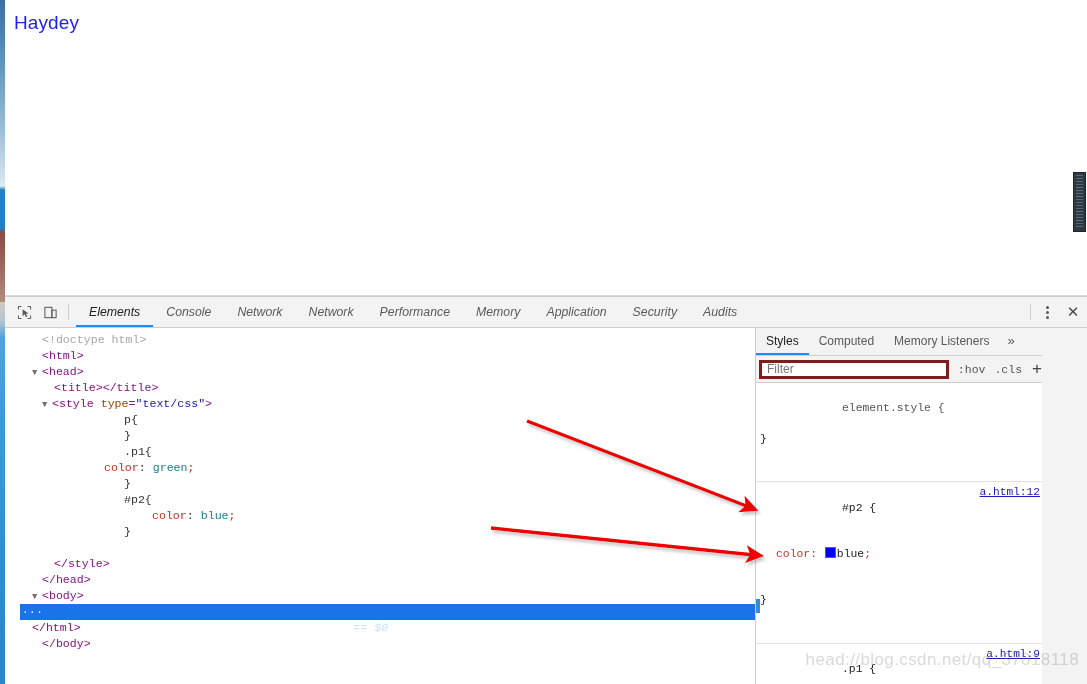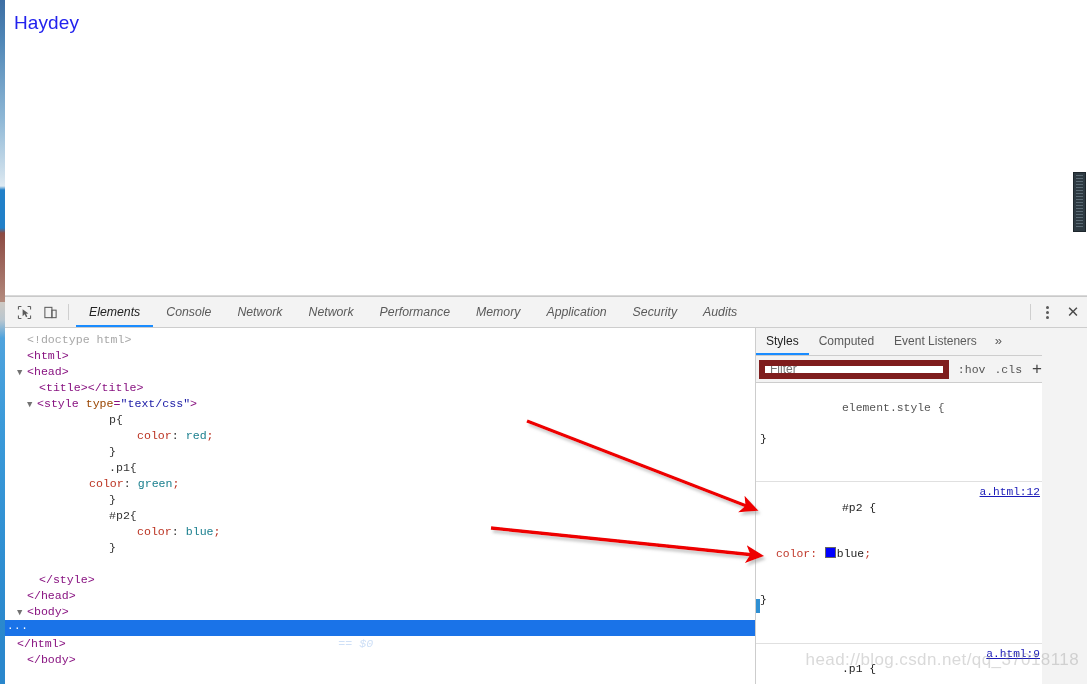--- a/index.html
+++ b/index.html
@@ -164,20 +164,21 @@
     overflow: hidden;
   }
 
   
   .dom-row {
     position: relative;
     height: 16px;
     white-space: pre;
     padding-left: 12px;
     color: #333;
+    margin-left: 15px;
   }
   .dom-row.selected {
     background: #1a73e8;
     color: #ffffff;
   }
   .dom-row.selected .tag,
   .dom-row.selected .attr,
   .dom-row.selected .val,
   .dom-row.selected .txt,
   .dom-row.selected .punct { color: #ffffff; }
@@ -233,21 +234,21 @@
     position: relative;
     height: 26px;
     background: #f3f3f3;
     border-bottom: 1px solid #cdcdcd;
     display: flex; align-items: center;
   }
   .sp-filter-input {
     margin: 0 0 0 3px;
     width: 230px; height: 19px;
     background: #fff;
-    border: 6px solid #7f1d1d;
+    border: 3px solid #7f1d1d;
     font-family: "Liberation Sans", sans-serif;
     font-size: 12px;
     color: #888;
     padding: 0 5px;
     box-sizing: border-box;
     outline: none;
   }
   .sp-hov, .sp-cls {
     font-family: "Liberation Mono", monospace;
     font-size: 11.5px;
@@ -406,21 +407,20 @@
 
         <div class="dom-row"><span class="tw"></span><span class="tag">&lt;html&gt;</span></div>
 
         <div class="dom-row"><span class="tw">▼</span><span class="tag">&lt;head&gt;</span></div>
 
         <div class="dom-row" style="padding-left:34px"><span class="tag">&lt;title&gt;&lt;/title&gt;</span></div>
 
         <div class="dom-row" style="padding-left:22px"><span class="tw">▼</span><span class="tag">&lt;style </span><span class="attr">type</span><span class="tag">=</span><span class="val">"text/css"</span><span class="tag">&gt;</span></div>
 
         <div class="dom-row" style="padding-left:104px"><span class="css-sel">p{</span></div>
-        <div class="dom-row" style="padding-left:132px"><span class="css-prop">color</span><span class="css-sel">: </span><span class="css-val">red</span><span class="css-prop">;</span></div>
         <div class="dom-row" style="padding-left:104px"><span class="css-sel">}</span></div>
         <div class="dom-row" style="padding-left:104px"><span class="css-sel">.p1{</span></div>
         <div class="dom-row" style="padding-left:84px"><span class="css-prop">color</span><span class="css-sel">: </span><span class="css-val">green</span><span class="css-prop">;</span></div>
         <div class="dom-row" style="padding-left:104px"><span class="css-sel">}</span></div>
         <div class="dom-row" style="padding-left:104px"><span class="css-sel">#p2{</span></div>
         <div class="dom-row" style="padding-left:132px"><span class="css-prop">color</span><span class="css-sel">: </span><span class="css-val">blue</span><span class="css-prop">;</span></div>
         <div class="dom-row" style="padding-left:104px"><span class="css-sel">}</span></div>
 
         <div class="dom-row">&nbsp;</div>
 
@@ -434,21 +434,21 @@
 
         <div class="dom-row" style="padding-left:12px"><span class="tag">&lt;/html&gt;</span></div>
         <div class="dom-row" style="padding-left:22px"><span class="tag">&lt;/body&gt;</span></div>
       </div>
 
       <div class="styles-pane">
 
         <div class="sp-tabs">
           <div class="sp-tab active">Styles</div>
           <div class="sp-tab">Computed</div>
-          <div class="sp-tab">Event Listeners</div>
+          <div class="sp-tab">Memory Listeners</div>
           <div class="sp-more">»</div>
         </div>
 
         <div class="sp-filterbar">
           <input class="sp-filter-input" type="text" placeholder="Filter" style="">
           <div class="sp-hov">:hov</div>
           <div class="sp-cls">.cls</div>
           <div class="sp-plus">+</div>
         </div>
 

